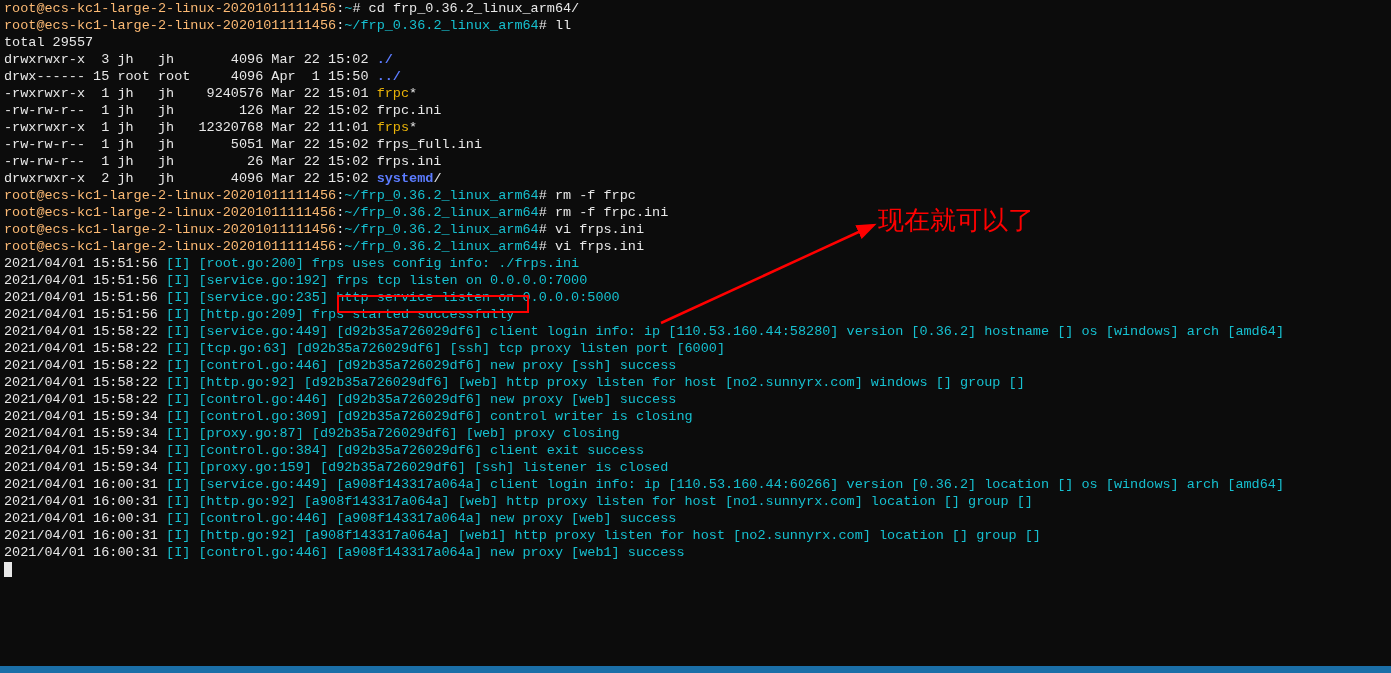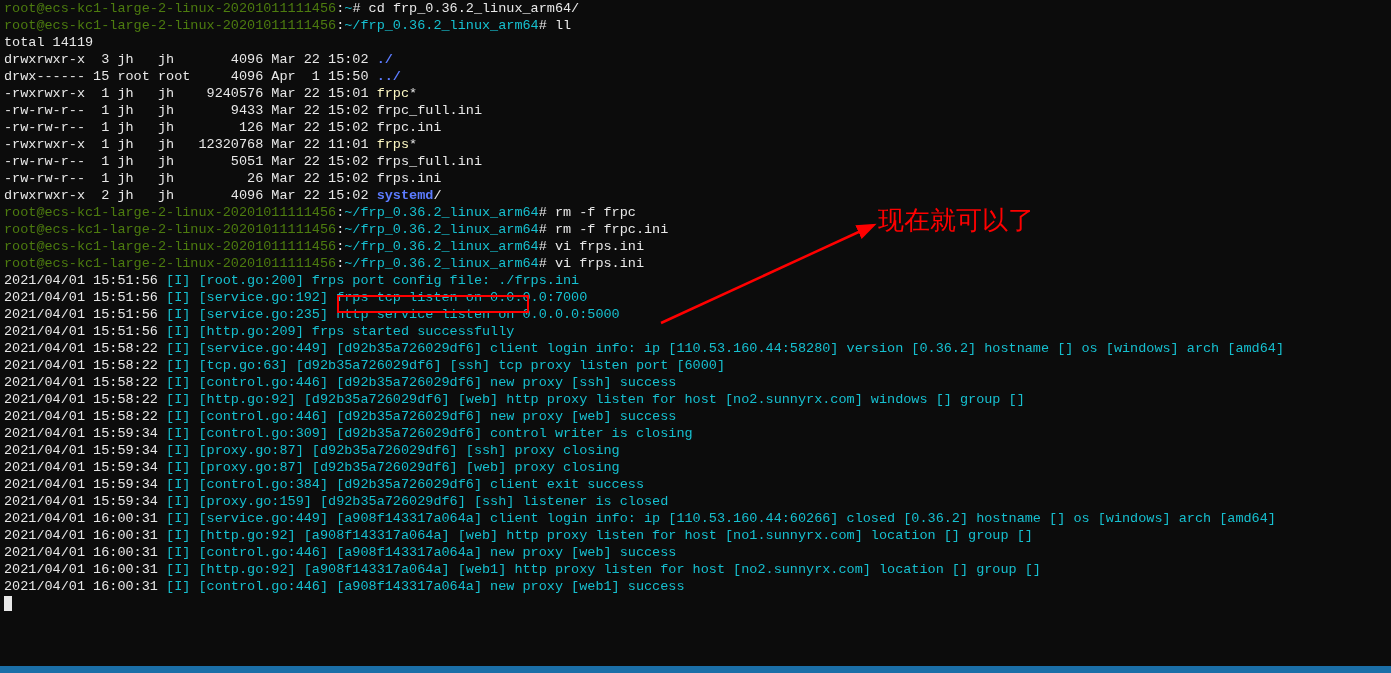--- a/index.html
+++ b/index.html
@@ -8,23 +8,23 @@
     font-family: 'Consolas', 'Courier New', monospace;
     font-size: 13.5px;
     line-height: 17px;
     padding: 0 4px;
     width: 1391px;
     height: 673px;
     overflow: hidden;
     position: relative;
   }
   .line { white-space: pre; color: #d0d0d0; }
-  .red { color: #4d7c0f; }
+  .red { color: #fdba74; }
   .cyan { color: #16c0d0; }
-  .green { color: #fef9c3; }
+  .green { color: #eab308; }
   .bluebold { color: #5c7cff; font-weight: bold; }
   .white { color: #e8e8e8; }
   .dim { color: #b0b0b0; }
   .cursor {
     display: inline-block;
     width: 8px;
     height: 15px;
     background: #e8e8e8;
     vertical-align: text-bottom;
   }
@@ -53,49 +53,47 @@
     background: #1b6fa8;
   }
 </style>
 </head>
 <body>
 
 <div id="terminal">
     <div class="line"><span class="dim"></span></div>
     <div class="line"><span class="red">root@ecs-kc1-large-2-linux-20201011111456</span><span class="white">:</span><span class="cyan">~</span><span class="white"># </span><span class="white">cd frp_0.36.2_linux_arm64/</span></div>
     <div class="line"><span class="red">root@ecs-kc1-large-2-linux-20201011111456</span><span class="white">:</span><span class="cyan">~/frp_0.36.2_linux_arm64</span><span class="white"># </span><span class="white">ll</span></div>
-    <div class="line"><span class="white">total 14119</span></div>
+    <div class="line"><span class="white">total 29557</span></div>
     <div class="line"><span class="white">drwxrwxr-x  3 jh   jh       4096 Mar 22 15:02 </span><span class="bluebold">./</span></div>
     <div class="line"><span class="white">drwx------ 15 root root     4096 Apr  1 15:50 </span><span class="bluebold">../</span></div>
     <div class="line"><span class="white">-rwxrwxr-x  1 jh   jh    9240576 Mar 22 15:01 </span><span class="green">frpc</span><span class="white">*</span></div>
-    <div class="line"><span class="white">-rw-rw-r--  1 jh   jh       9433 Mar 22 15:02 frpc_full.ini</span></div>
     <div class="line"><span class="white">-rw-rw-r--  1 jh   jh        126 Mar 22 15:02 frpc.ini</span></div>
     <div class="line"><span class="white">-rwxrwxr-x  1 jh   jh   12320768 Mar 22 11:01 </span><span class="green">frps</span><span class="white">*</span></div>
     <div class="line"><span class="white">-rw-rw-r--  1 jh   jh       5051 Mar 22 15:02 frps_full.ini</span></div>
     <div class="line"><span class="white">-rw-rw-r--  1 jh   jh         26 Mar 22 15:02 frps.ini</span></div>
     <div class="line"><span class="white">drwxrwxr-x  2 jh   jh       4096 Mar 22 15:02 </span><span class="bluebold">systemd</span><span class="white">/</span></div>
     <div class="line"><span class="red">root@ecs-kc1-large-2-linux-20201011111456</span><span class="white">:</span><span class="cyan">~/frp_0.36.2_linux_arm64</span><span class="white"># </span><span class="white">rm -f frpc</span></div>
     <div class="line"><span class="red">root@ecs-kc1-large-2-linux-20201011111456</span><span class="white">:</span><span class="cyan">~/frp_0.36.2_linux_arm64</span><span class="white"># </span><span class="white">rm -f frpc.ini</span></div>
     <div class="line"><span class="red">root@ecs-kc1-large-2-linux-20201011111456</span><span class="white">:</span><span class="cyan">~/frp_0.36.2_linux_arm64</span><span class="white"># </span><span class="white">vi frps.ini</span></div>
     <div class="line"><span class="red">root@ecs-kc1-large-2-linux-20201011111456</span><span class="white">:</span><span class="cyan">~/frp_0.36.2_linux_arm64</span><span class="white"># </span><span class="white">vi frps.ini</span></div>
-    <div class="line"><span class="white">2021/04/01 15:51:56 </span><span class="cyan">[I] </span><span class="cyan">[root.go:200] frps port config file: ./frps.ini</span></div>
+    <div class="line"><span class="white">2021/04/01 15:51:56 </span><span class="cyan">[I] </span><span class="cyan">[root.go:200] frps uses config info: ./frps.ini</span></div>
     <div class="line"><span class="white">2021/04/01 15:51:56 </span><span class="cyan">[I] </span><span class="cyan">[service.go:192] frps tcp listen on 0.0.0.0:7000</span></div>
     <div class="line"><span class="white">2021/04/01 15:51:56 </span><span class="cyan">[I] </span><span class="cyan">[service.go:235] http service listen on 0.0.0.0:5000</span></div>
     <div class="line"><span class="white">2021/04/01 15:51:56 </span><span class="cyan">[I] </span><span class="cyan">[http.go:209] frps started successfully</span></div>
     <div class="line"><span class="white">2021/04/01 15:58:22 </span><span class="cyan">[I] </span><span class="cyan">[service.go:449] [d92b35a726029df6] client login info: ip [110.53.160.44:58280] version [0.36.2] hostname [] os [windows] arch [amd64]</span></div>
     <div class="line"><span class="white">2021/04/01 15:58:22 </span><span class="cyan">[I] </span><span class="cyan">[tcp.go:63] [d92b35a726029df6] [ssh] tcp proxy listen port [6000]</span></div>
     <div class="line"><span class="white">2021/04/01 15:58:22 </span><span class="cyan">[I] </span><span class="cyan">[control.go:446] [d92b35a726029df6] new proxy [ssh] success</span></div>
     <div class="line"><span class="white">2021/04/01 15:58:22 </span><span class="cyan">[I] </span><span class="cyan">[http.go:92] [d92b35a726029df6] [web] http proxy listen for host [no2.sunnyrx.com] windows [] group []</span></div>
     <div class="line"><span class="white">2021/04/01 15:58:22 </span><span class="cyan">[I] </span><span class="cyan">[control.go:446] [d92b35a726029df6] new proxy [web] success</span></div>
     <div class="line"><span class="white">2021/04/01 15:59:34 </span><span class="cyan">[I] </span><span class="cyan">[control.go:309] [d92b35a726029df6] control writer is closing</span></div>
-    <div class="line"><span class="white">2021/04/01 15:59:34 </span><span class="cyan">[I] </span><span class="cyan">[proxy.go:87] [d92b35a726029df6] [ssh] proxy closing</span></div>
     <div class="line"><span class="white">2021/04/01 15:59:34 </span><span class="cyan">[I] </span><span class="cyan">[proxy.go:87] [d92b35a726029df6] [web] proxy closing</span></div>
     <div class="line"><span class="white">2021/04/01 15:59:34 </span><span class="cyan">[I] </span><span class="cyan">[control.go:384] [d92b35a726029df6] client exit success</span></div>
     <div class="line"><span class="white">2021/04/01 15:59:34 </span><span class="cyan">[I] </span><span class="cyan">[proxy.go:159] [d92b35a726029df6] [ssh] listener is closed</span></div>
-    <div class="line"><span class="white">2021/04/01 16:00:31 </span><span class="cyan">[I] </span><span class="cyan">[service.go:449] [a908f143317a064a] client login info: ip [110.53.160.44:60266] closed [0.36.2] hostname [] os [windows] arch [amd64]</span></div>
+    <div class="line"><span class="white">2021/04/01 16:00:31 </span><span class="cyan">[I] </span><span class="cyan">[service.go:449] [a908f143317a064a] client login info: ip [110.53.160.44:60266] version [0.36.2] location [] os [windows] arch [amd64]</span></div>
     <div class="line"><span class="white">2021/04/01 16:00:31 </span><span class="cyan">[I] </span><span class="cyan">[http.go:92] [a908f143317a064a] [web] http proxy listen for host [no1.sunnyrx.com] location [] group []</span></div>
     <div class="line"><span class="white">2021/04/01 16:00:31 </span><span class="cyan">[I] </span><span class="cyan">[control.go:446] [a908f143317a064a] new proxy [web] success</span></div>
     <div class="line"><span class="white">2021/04/01 16:00:31 </span><span class="cyan">[I] </span><span class="cyan">[http.go:92] [a908f143317a064a] [web1] http proxy listen for host [no2.sunnyrx.com] location [] group []</span></div>
     <div class="line"><span class="white">2021/04/01 16:00:31 </span><span class="cyan">[I] </span><span class="cyan">[control.go:446] [a908f143317a064a] new proxy [web1] success</span></div>
     <div class="line"><span class="cursor"></span></div>
   </div>
 
 <div class="highlight-box" style="left:337px;top:295px;width:192px;height:18px;"></div>
 
 <svg class="arrow" style="left:0;top:0;width:1391px;height:673px;">

